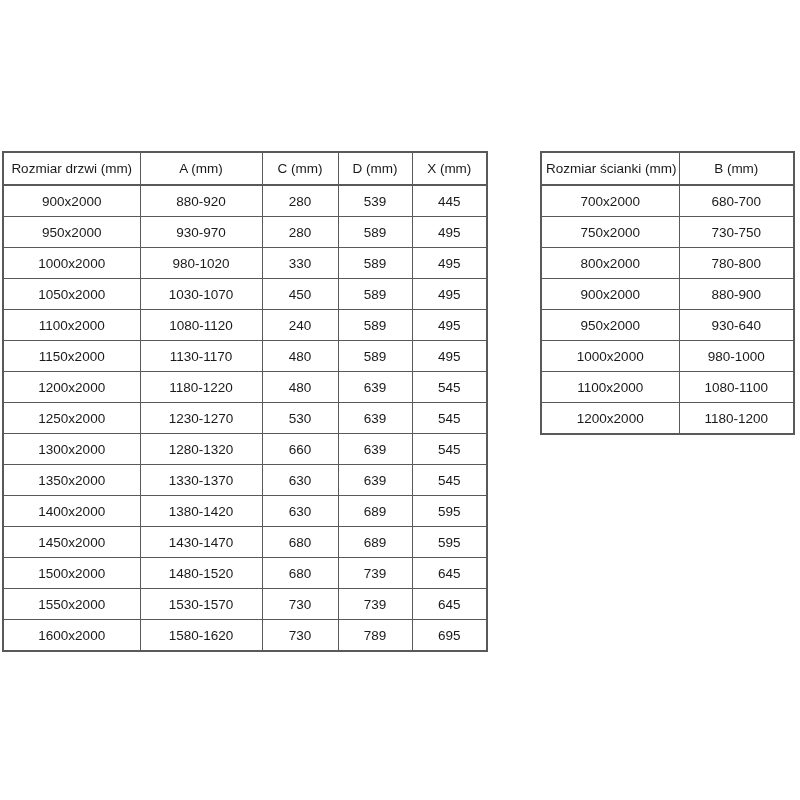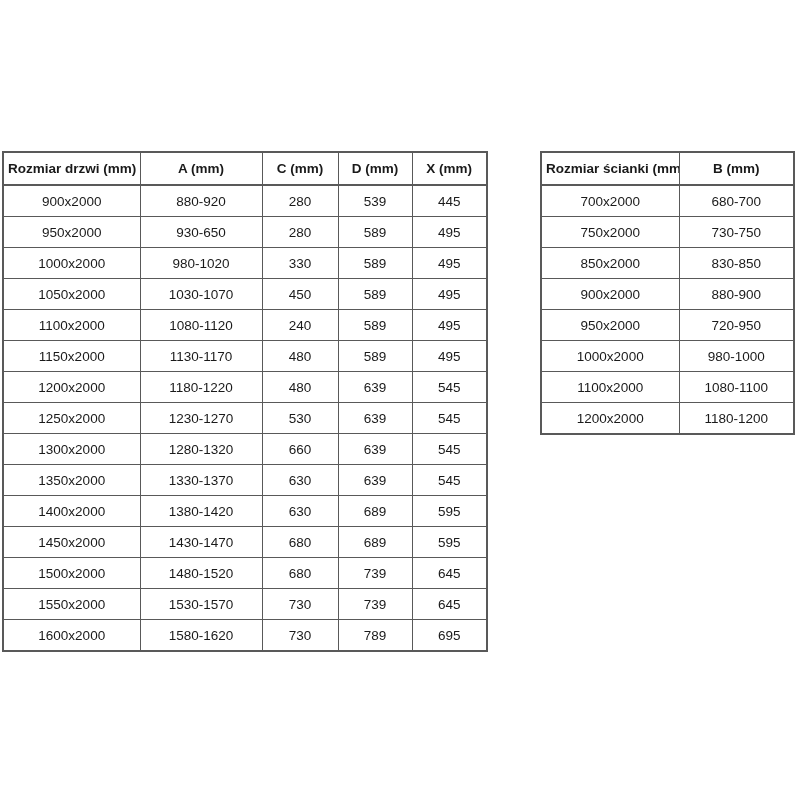--- a/index.html
+++ b/index.html
@@ -27,21 +27,21 @@
     border: 1px solid #595959;
     text-align: center;
     vertical-align: middle;
     padding: 0 4px;
     font-size: 13.5px;
     color: #1a1a1a;
     white-space: nowrap;
     overflow: hidden;
   }
   table.spec thead th {
-    font-weight: bold;
+    font-weight: normal;
     height: 31px;
     border-bottom-width: 2px;
   }
   table.spec tbody td {
     font-weight: normal;
     height: 30px;
   }
   #door-table {
     left: 2px;
     top: 151px;
@@ -85,21 +85,21 @@
     <tbody>
         <tr>
           <td>900x2000</td>
           <td>880-920</td>
           <td>280</td>
           <td>539</td>
           <td>445</td>
         </tr>
         <tr>
           <td>950x2000</td>
-          <td>930-650</td>
+          <td>930-970</td>
           <td>280</td>
           <td>589</td>
           <td>495</td>
         </tr>
         <tr>
           <td>1000x2000</td>
           <td>980-1020</td>
           <td>330</td>
           <td>589</td>
           <td>495</td>
@@ -205,30 +205,30 @@
     <tbody>
         <tr>
           <td>700x2000</td>
           <td>680-700</td>
         </tr>
         <tr>
           <td>750x2000</td>
           <td>730-750</td>
         </tr>
         <tr>
-          <td>850x2000</td>
-          <td>830-850</td>
+          <td>800x2000</td>
+          <td>780-800</td>
         </tr>
         <tr>
           <td>900x2000</td>
           <td>880-900</td>
         </tr>
         <tr>
           <td>950x2000</td>
-          <td>720-950</td>
+          <td>930-640</td>
         </tr>
         <tr>
           <td>1000x2000</td>
           <td>980-1000</td>
         </tr>
         <tr>
           <td>1100x2000</td>
           <td>1080-1100</td>
         </tr>
         <tr>

